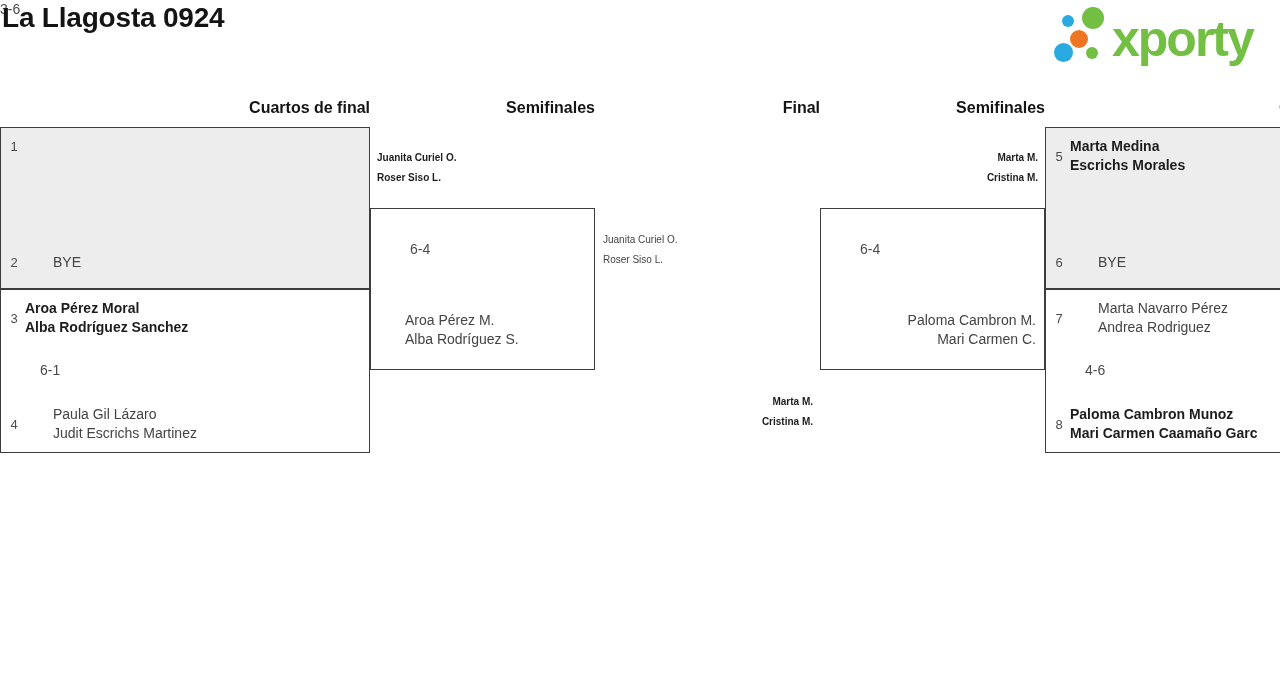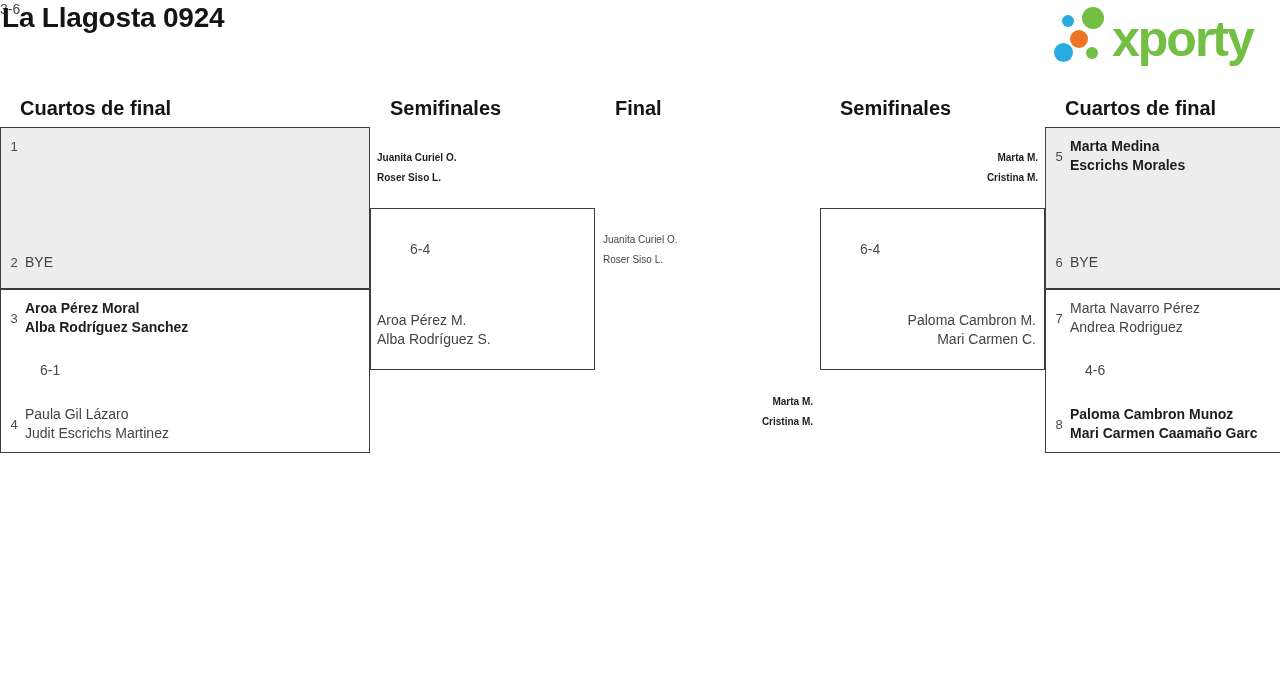--- a/index.html
+++ b/index.html
@@ -19,22 +19,22 @@
   .dot { position:absolute; border-radius:50%; display:block; }
   .d-blue-sm   { left:14px; top:10px; width:12px; height:12px; background:#29abe2; }
   .d-green-lg  { left:34px; top:2px;  width:22px; height:22px; background:#72bf44; }
   .d-orange    { left:22px; top:25px; width:18px; height:18px; background:#ee7623; }
   .d-blue-lg   { left:6px;  top:38px; width:19px; height:19px; background:#29abe2; }
   .d-green-sm  { left:38px; top:42px; width:12px; height:12px; background:#72bf44; }
   .wordmark { position:absolute; left:64px; top:8px; font-size:50px; line-height:52px;
               font-weight:700; letter-spacing:-2px; color:#72bf44; }
 
   
-  .col-header { position:absolute; top:98px; font-size:20px; line-height:20px;
-                font-weight:600; color:#141414; text-align:left; white-space:nowrap;padding-left:20px; }
+  .col-header { position:absolute; top:98px; font-size:16px; line-height:20px;
+                font-weight:600; color:#141414; text-align:right; white-space:nowrap; }
   .h-qf-l { left:0;     width:370px; }
   .h-sf-l { left:370px; width:225px; }
   .h-fin  { left:595px; width:225px; }
   .h-sf-r { left:820px; width:225px; }
   .h-qf-r { left:1045px; width:355px; }
 
   
   .box { position:absolute; box-sizing:border-box; border:1px solid #3d3d3d; background:#ffffff; }
   .box.gray { background:#ededed; }
   #qf1 { left:0;      top:127px; width:370px; height:162px; }
@@ -46,21 +46,21 @@
 
   
   .team-row { position:absolute; left:2px; right:4px; display:flex; align-items:center; }
   .row-a   { top:9px; }
   .row-bye { top:125px; }
   .row-b   { top:115px; }
   .seed { flex:0 0 22px; width:22px; text-align:center; font-size:13px; line-height:19px; color:#4c4c4c; }
   .names { font-size:14px; line-height:19px; }
   .names div { white-space:nowrap; }
   .names.bold { font-weight:700; color:#1d1d1d; }
-  .names.reg  { font-weight:400; color:#444444; }
+  .names.reg  { font-weight:400; color:#444444;margin-left:28px; }
 
   
   .score { position:absolute; left:0; right:0; text-align:left;
            font-size:14px; line-height:19px; color:#4a4a4a;margin-left:39px; }
   .score-qf { top:71px; }
   .score-sf { top:31px; }
 
   
   .sf-loser { position:absolute; top:102px; }
   .sf-loser.lft { left:6px; }

